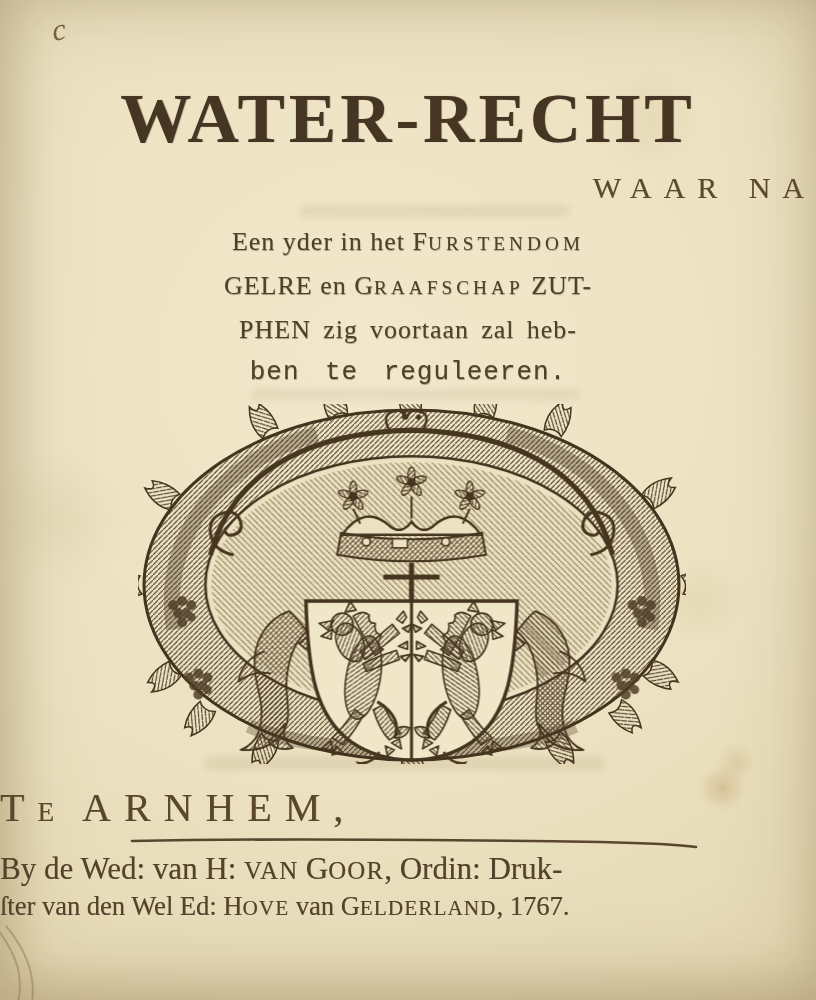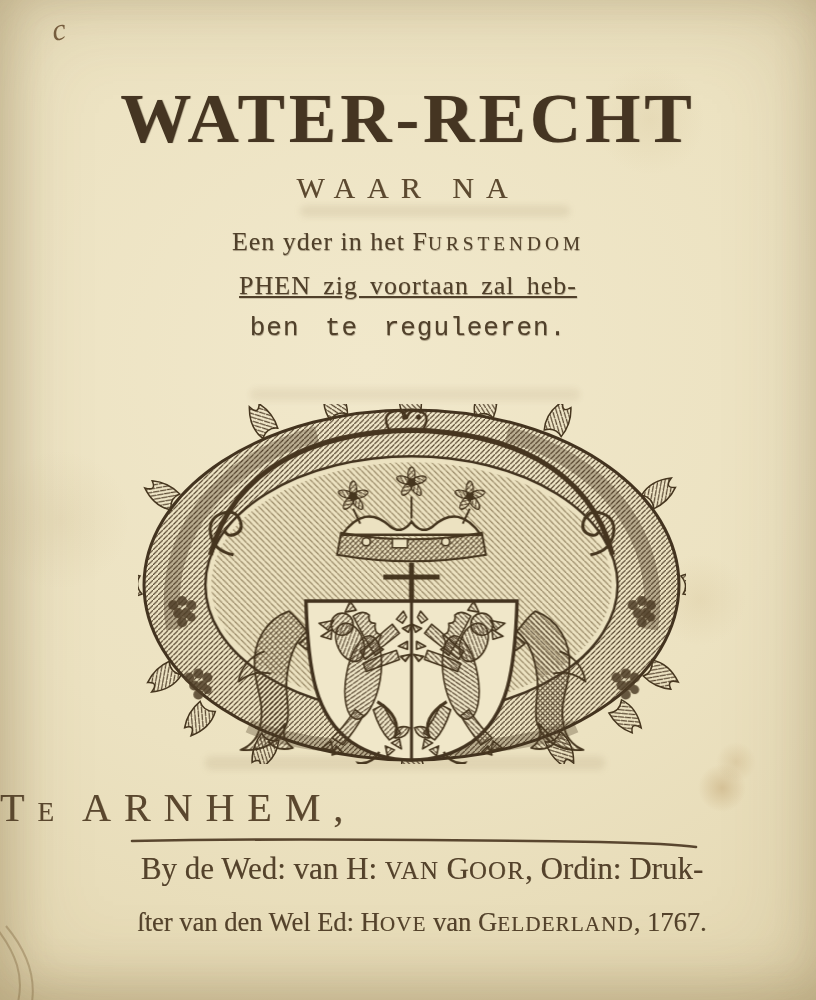--- a/index.html
+++ b/index.html
@@ -22,68 +22,69 @@
     position:absolute; left:52px; top:12px; font-size:31px; font-style:italic;
     color:#64492a; transform:rotate(-10deg); opacity:.85;
   }
   .title {
     position:absolute; left:0; right:0; top:83px; text-align:center;
     font-size:71px; font-weight:bold; letter-spacing:4px; line-height:1;
     color:#453522; text-shadow:.6px .7px .9px rgba(58,44,26,.5);
     transform:scaleY(.98);
   }
   .subtitle {
-    position:absolute; left:0; right:0; top:171px; text-align:center;
+    position:absolute; left:0; right:0; top:171px; text-align:right;
     font-size:30px; letter-spacing:12px; color:#5c492f;
     text-shadow:.4px .4px .6px rgba(70,54,32,.4);
   }
   .statement {
     position:absolute; left:0; right:0; top:221px; text-align:center;
     color:#50402a; text-shadow:.4px .5px .7px rgba(66,51,30,.42);
   }
   .s-line { font-size:26px; line-height:42px; letter-spacing:1px; white-space:nowrap; }
   .sc-wide { font-size:.74em; letter-spacing:.21em; }
   .sc-sm   { font-size:.80em; letter-spacing:.05em; }
-  .l3 { word-spacing:.18em;text-decoration:underline; }
+  .l3 { word-spacing:.18em; }
   .l4 { word-spacing:.34em;font-family:Liberation Mono, monospace; }
   .emblem { position:absolute; left:138px; top:404px; width:548px; height:360px; }
   .emblem svg { width:100%; height:100%; }
   .place {
     position:absolute; left:0; right:0; top:784px; 
     font-size:40px; letter-spacing:13px; color:#5a472e;
     text-shadow:.4px .4px .6px rgba(70,54,32,.4); white-space:nowrap;
   }
   .pl-small { font-size:.68em; margin-right:.55em; }
   .pl-comma { letter-spacing:0; }
   .rule { position:absolute; left:130px; top:836px; width:570px; height:16px; }
   .colophon {
-    position:absolute; left:0; right:0; text-align:center; color:#54422b;
-    text-shadow:.4px .4px .6px rgba(66,51,30,.4); white-space:nowrap;padding-left:28px;
+    position:absolute; left:0; right:0; text-align:left; color:#54422b;
+    text-shadow:.4px .4px .6px rgba(66,51,30,.4); white-space:nowrap;
   }
   .c1 { top:851px; font-size:31px; }
-  .c2 { top:891px; font-size:26.5px;margin-top:16px; }
+  .c2 { top:891px; font-size:26.5px; }
   .corner-curl { position:absolute; left:-4px; top:924px; width:120px; height:80px; }
 </style>
 </head>
 <body>
 
 <div class="page">
 
   <div class="smudge" style="left:300px; top:205px; width:270px; height:12px;"></div>
   <div class="smudge" style="left:250px; top:388px; width:330px; height:13px; opacity:.8;"></div>
   <div class="smudge" style="left:205px; top:756px; width:400px; height:14px;"></div>
 
   <div class="hand-mark">c</div>
 
   <h1 class="title">WATER-RECHT</h1>
 
   <div class="subtitle">WAAR NA</div>
 
   <div class="statement">
     <div class="s-line"><span>Een yder in het </span><span>F</span><span class="sc-wide">URSTENDOM</span></div>
+    <div class="s-line"><span>GELRE</span><span> en </span><span>G</span><span class="sc-wide">RAAFSCHAP</span><span> ZUT-</span></div>
     <div class="s-line l3">PHEN zig voortaan zal heb-</div>
     <div class="s-line l4">ben te reguleeren.</div>
   </div>
 
   <figure class="emblem">
     <svg viewBox="0 0 545 358" xmlns="http://www.w3.org/2000/svg">
       <defs>
         <pattern id="h1" patternUnits="userSpaceOnUse" width="5" height="5">
           <path d="M0 5 L5 0" stroke="#51402a" stroke-width="1.1"></path>
         </pattern>

